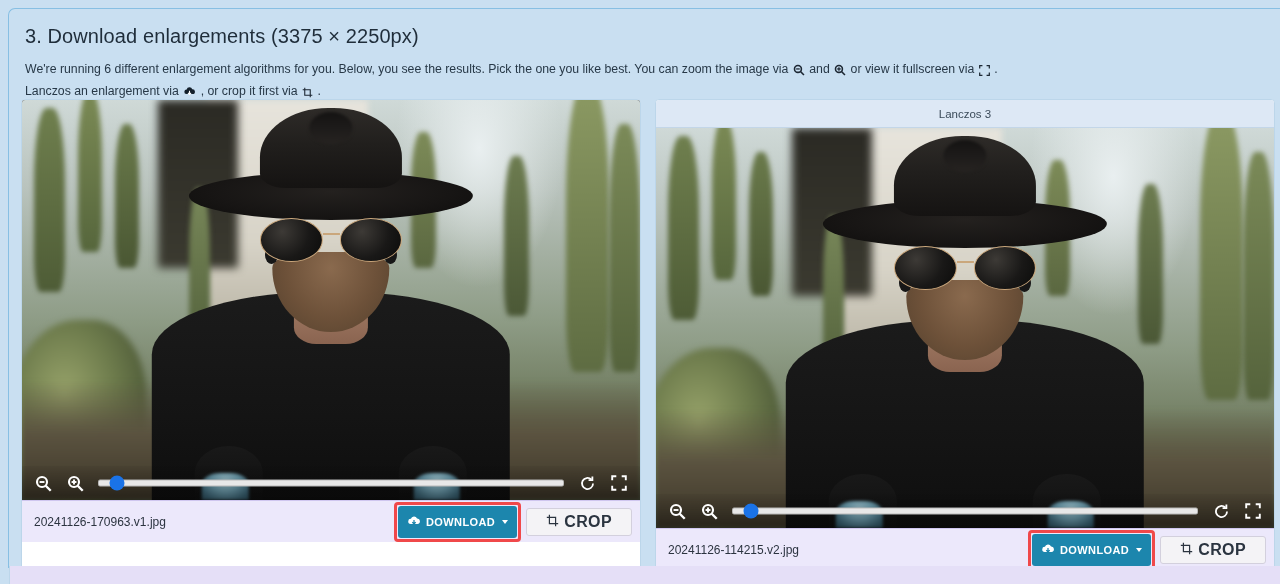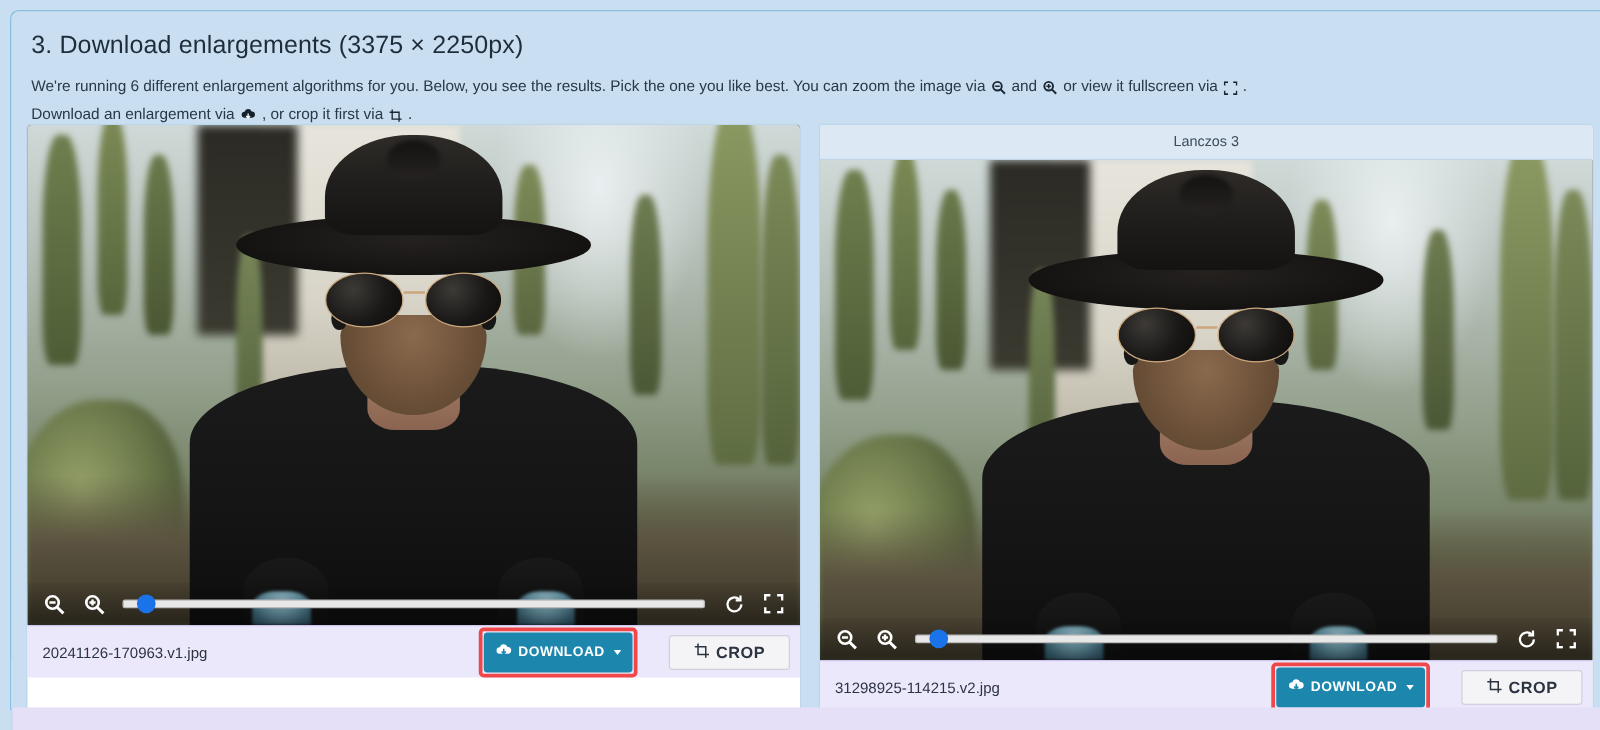--- a/index.html
+++ b/index.html
@@ -295,24 +295,23 @@
     cursor: pointer;
   }
   .btn-crop {
     background: #f4f3f6;
     color: #2b3440;
     border: 1px solid #d3d0dd;
     border-radius: 3px;
     height: 28px;
     padding: 0 19px;
     display: inline-flex; align-items: center; gap: 5px;
-    font-size: 13px; font-weight: bold;
+    font-size: 16px; font-weight: bold;
     letter-spacing: .4px;
     cursor: pointer;
-    margin-left: 20px;
   }
   .caret {
     width: 0; height: 0;
     border-left: 3.5px solid transparent;
     border-right: 3.5px solid transparent;
     border-top: 4px solid #fff;
     margin-left: 2px;
   }
 
   
@@ -352,21 +351,21 @@
           </svg>
       </span>
       <span>or view it fullscreen via</span>
       <span class="ic">
         <svg width="11" height="11" viewBox="0 0 16 16">
             <path d="M1 5V1h4M15 5V1h-4M1 11v4h4M15 11v4h-4" fill="none" stroke="#1c2733" stroke-width="1.8"></path>
           </svg>
       </span>
       <span>.</span>
       <br>
-      <span>Download an enlargement via</span>
+      <span>Lanczos an enlargement via</span>
       <span class="ic">
         <svg width="13" height="13" viewBox="0 0 16 16">
             <path d="M4.2 11.2a2.9 2.9 0 0 1 .3-5.78A3.6 3.6 0 0 1 11.4 5.1a2.9 2.9 0 0 1 .5 6.1z" fill="#14202b"></path>
             <path d="M8 7.2v4.2M6.1 9.6L8 11.6l1.9-2" stroke="#fff" stroke-width="1.3" fill="none"></path>
           </svg>
       </span>
       <span>, or crop it first via</span>
       <span class="ic">
         <svg width="11" height="11" viewBox="0 0 16 16">
             <path d="M4 1v11h11M1 4h11v11" fill="none" stroke="#1c2733" stroke-width="1.6"></path>
@@ -549,21 +548,21 @@
             </div>
             <div class="vp-btn">
               <svg width="16" height="16" viewBox="0 0 16 16">
                   <path d="M1.2 5.3V1.2h4.1M14.8 5.3V1.2h-4.1M1.2 10.7v4.1h4.1M14.8 10.7v4.1h-4.1" fill="none" stroke="#fff" stroke-width="1.9"></path>
                 </svg>
             </div>
           </div>
         </div>
 
         <div class="panel-foot">
-          <div class="filename">31298925-114215.v2.jpg</div>
+          <div class="filename">20241126-114215.v2.jpg</div>
           <div class="foot-actions">
             <div class="dl-highlight">
               <button class="btn-download">
                 <span>
                   <svg width="14" height="14" viewBox="0 0 16 16">
                       <path d="M4.2 11.4a2.95 2.95 0 0 1 .3-5.9A3.65 3.65 0 0 1 11.45 5.2a2.95 2.95 0 0 1 .45 6.2z" fill="#ffffff"></path>
                       <path d="M8 6.9v4.3M6.05 9.3L8 11.4l1.95-2.1" stroke="#1c86ad" stroke-width="1.4" fill="none"></path>
                     </svg>
                 </span>
                 <span>DOWNLOAD</span>

